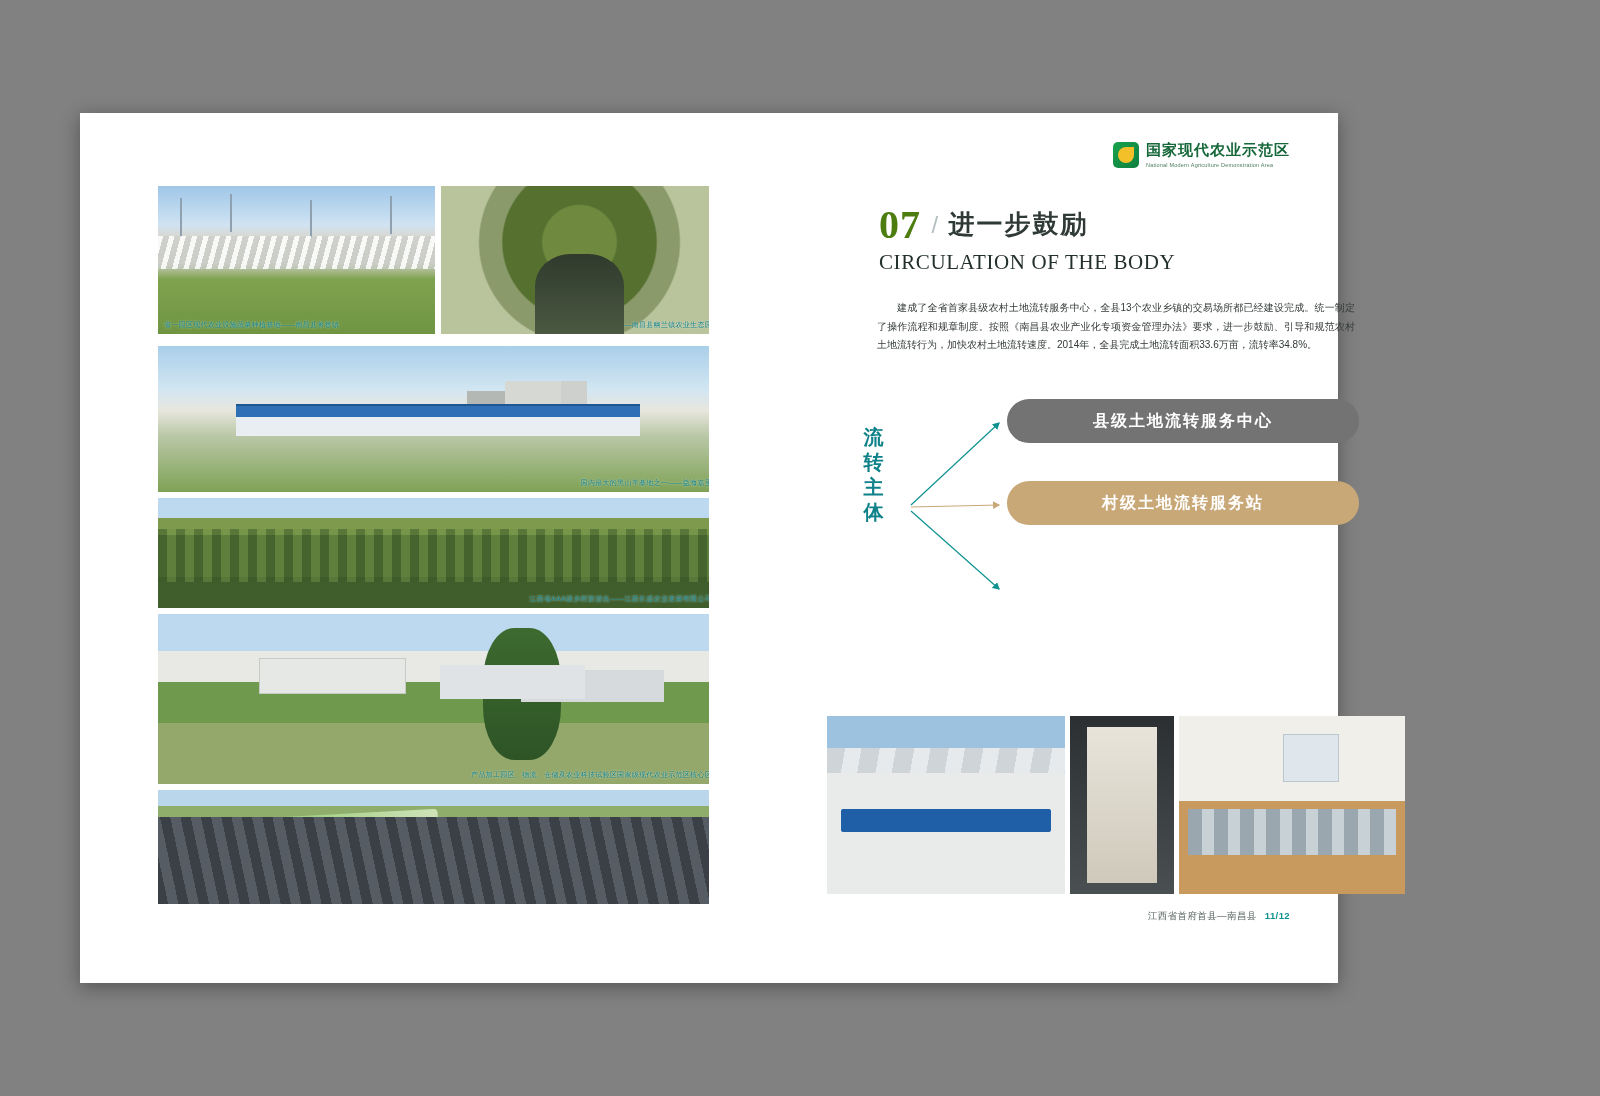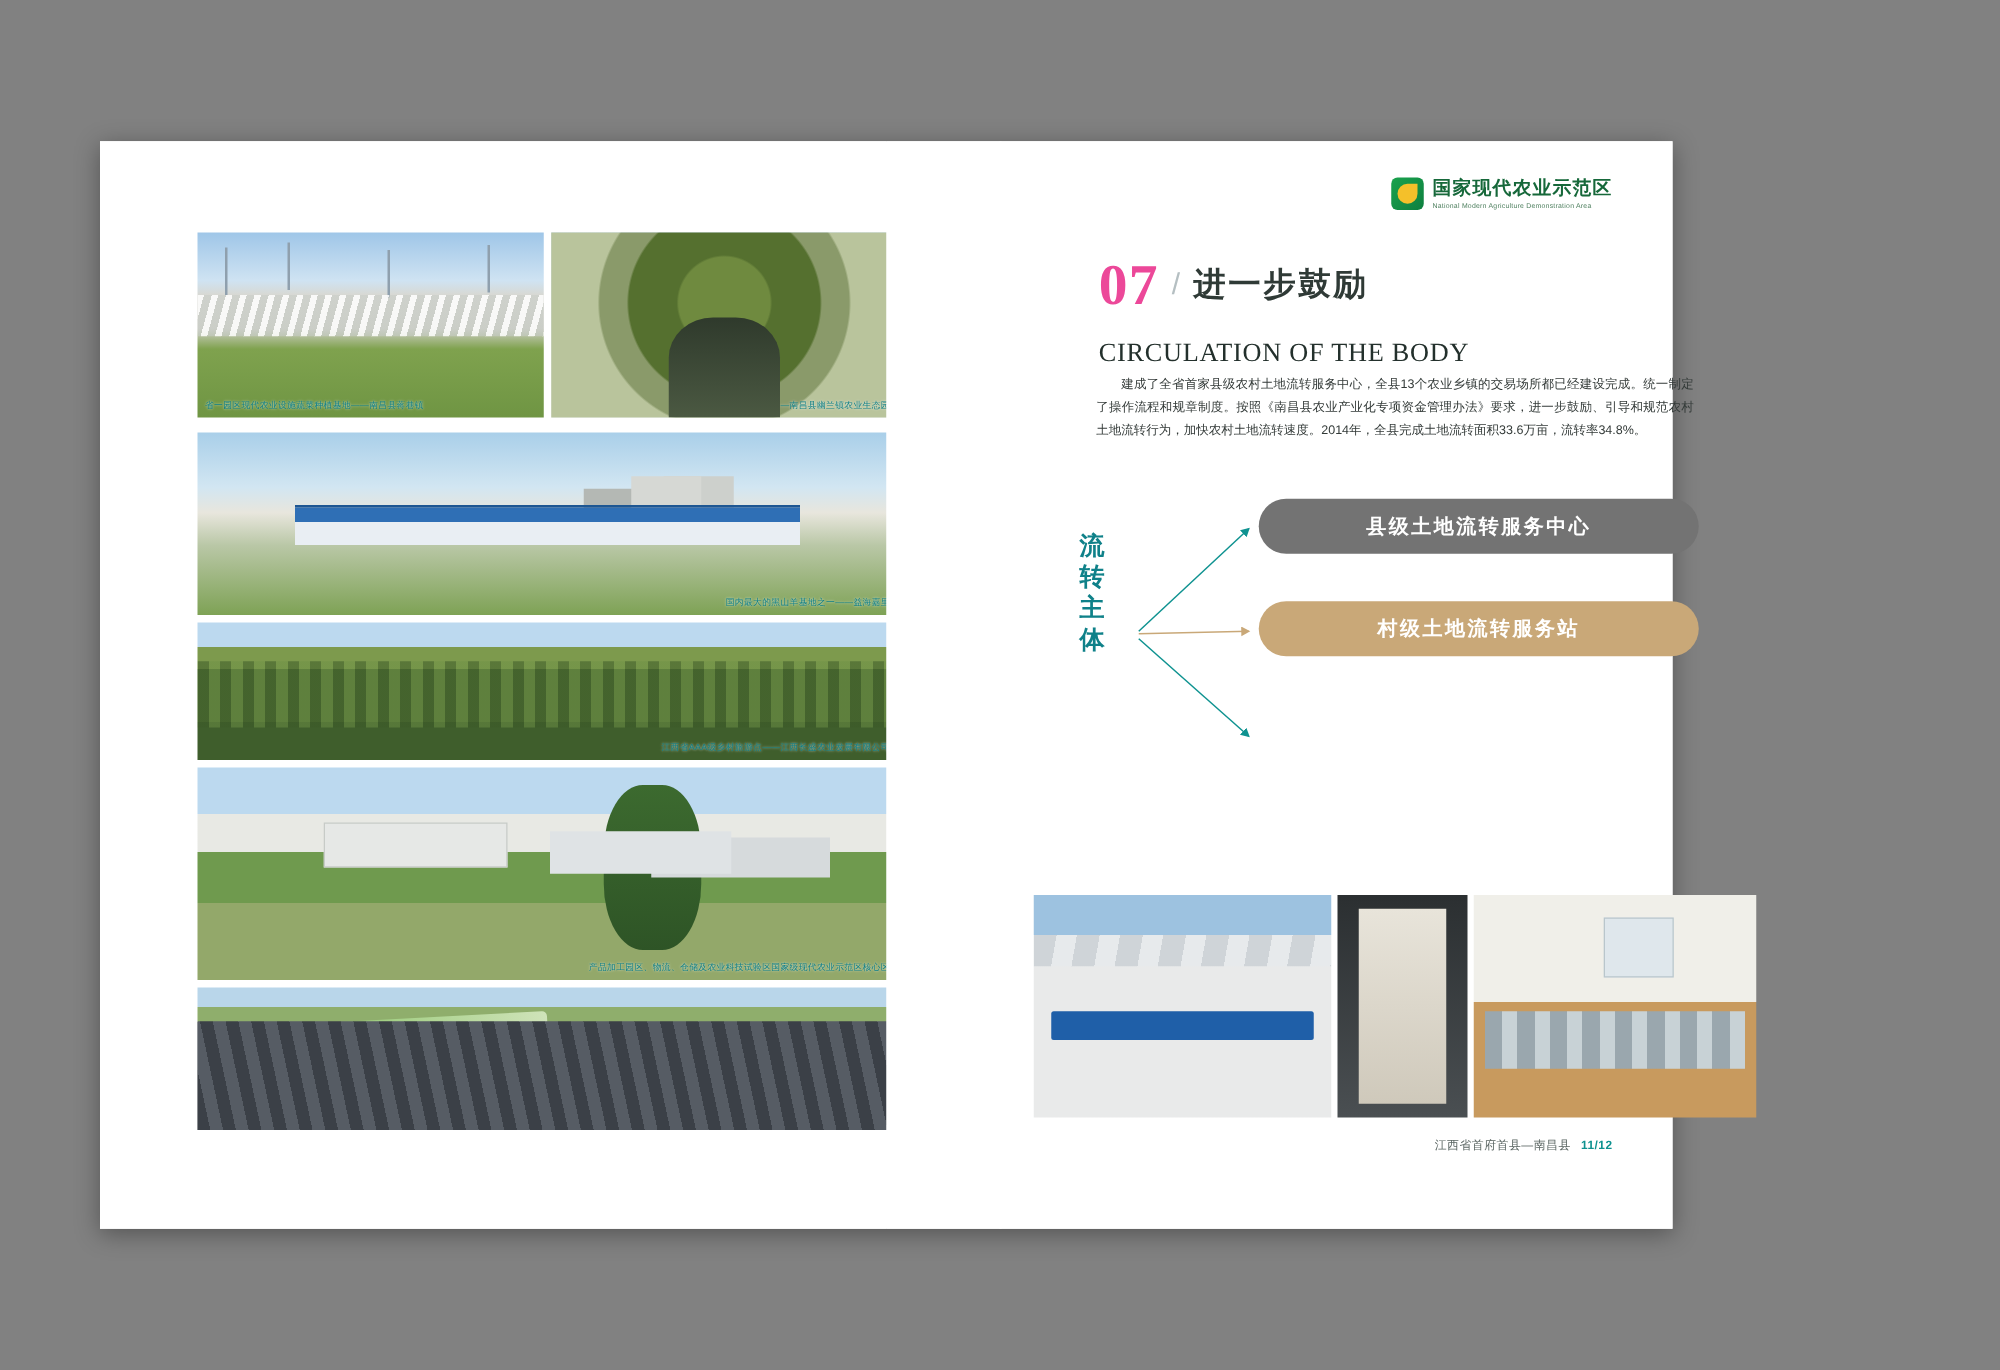--- a/index.html
+++ b/index.html
@@ -120,30 +120,30 @@
   }
   .logo .mark:after{
     content:"";position:absolute;left:5px;top:5px;width:16px;height:16px;
     border-radius:50% 0 50% 50%;background:#f4c02a;
   }
   .logo .txt-cn{font-size:15px;font-weight:bold;color:#16683a;letter-spacing:1px;}
   .logo .txt-en{font-size:5.5px;color:#4d7f5e;letter-spacing:.2px;margin-top:2px;}
 
   .heading{position:absolute;left:170px;top:88px;}
   .heading .num{
-    font-family:"Liberation Serif", serif;font-size:46px;font-weight:bold;color:#ec4899;
+    font-family:"Liberation Serif", serif;font-size:40px;font-weight:bold;color:#4d7c0f;
     letter-spacing:1px;display:inline-block;vertical-align:middle;
   }
   .heading .slash{font-size:24px;color:#b5bfc2;margin:0 6px;display:inline-block;vertical-align:middle;}
   .heading .cn{
     font-family:"Liberation Serif", serif;font-size:26px;font-weight:bold;color:#2f3a36;
     letter-spacing:2px;display:inline-block;vertical-align:middle;
   }
   .heading .en{
-    font-family:"Liberation Serif", serif;font-size:21px;color:#23302c;letter-spacing:.6px;margin-top:16px;
+    font-family:"Liberation Serif", serif;font-size:21px;color:#23302c;letter-spacing:.6px;margin-top:2px;
   }
 
   .bodytext{
     position:absolute;left:168px;top:186px;width:478px;
     font-size:10px;color:#333a38;line-height:1.85;text-align:justify;
   }
   .bodytext p{margin:0;text-indent:2em;}
 
   
   .diagram{position:absolute;left:150px;top:280px;width:500px;height:230px;}

